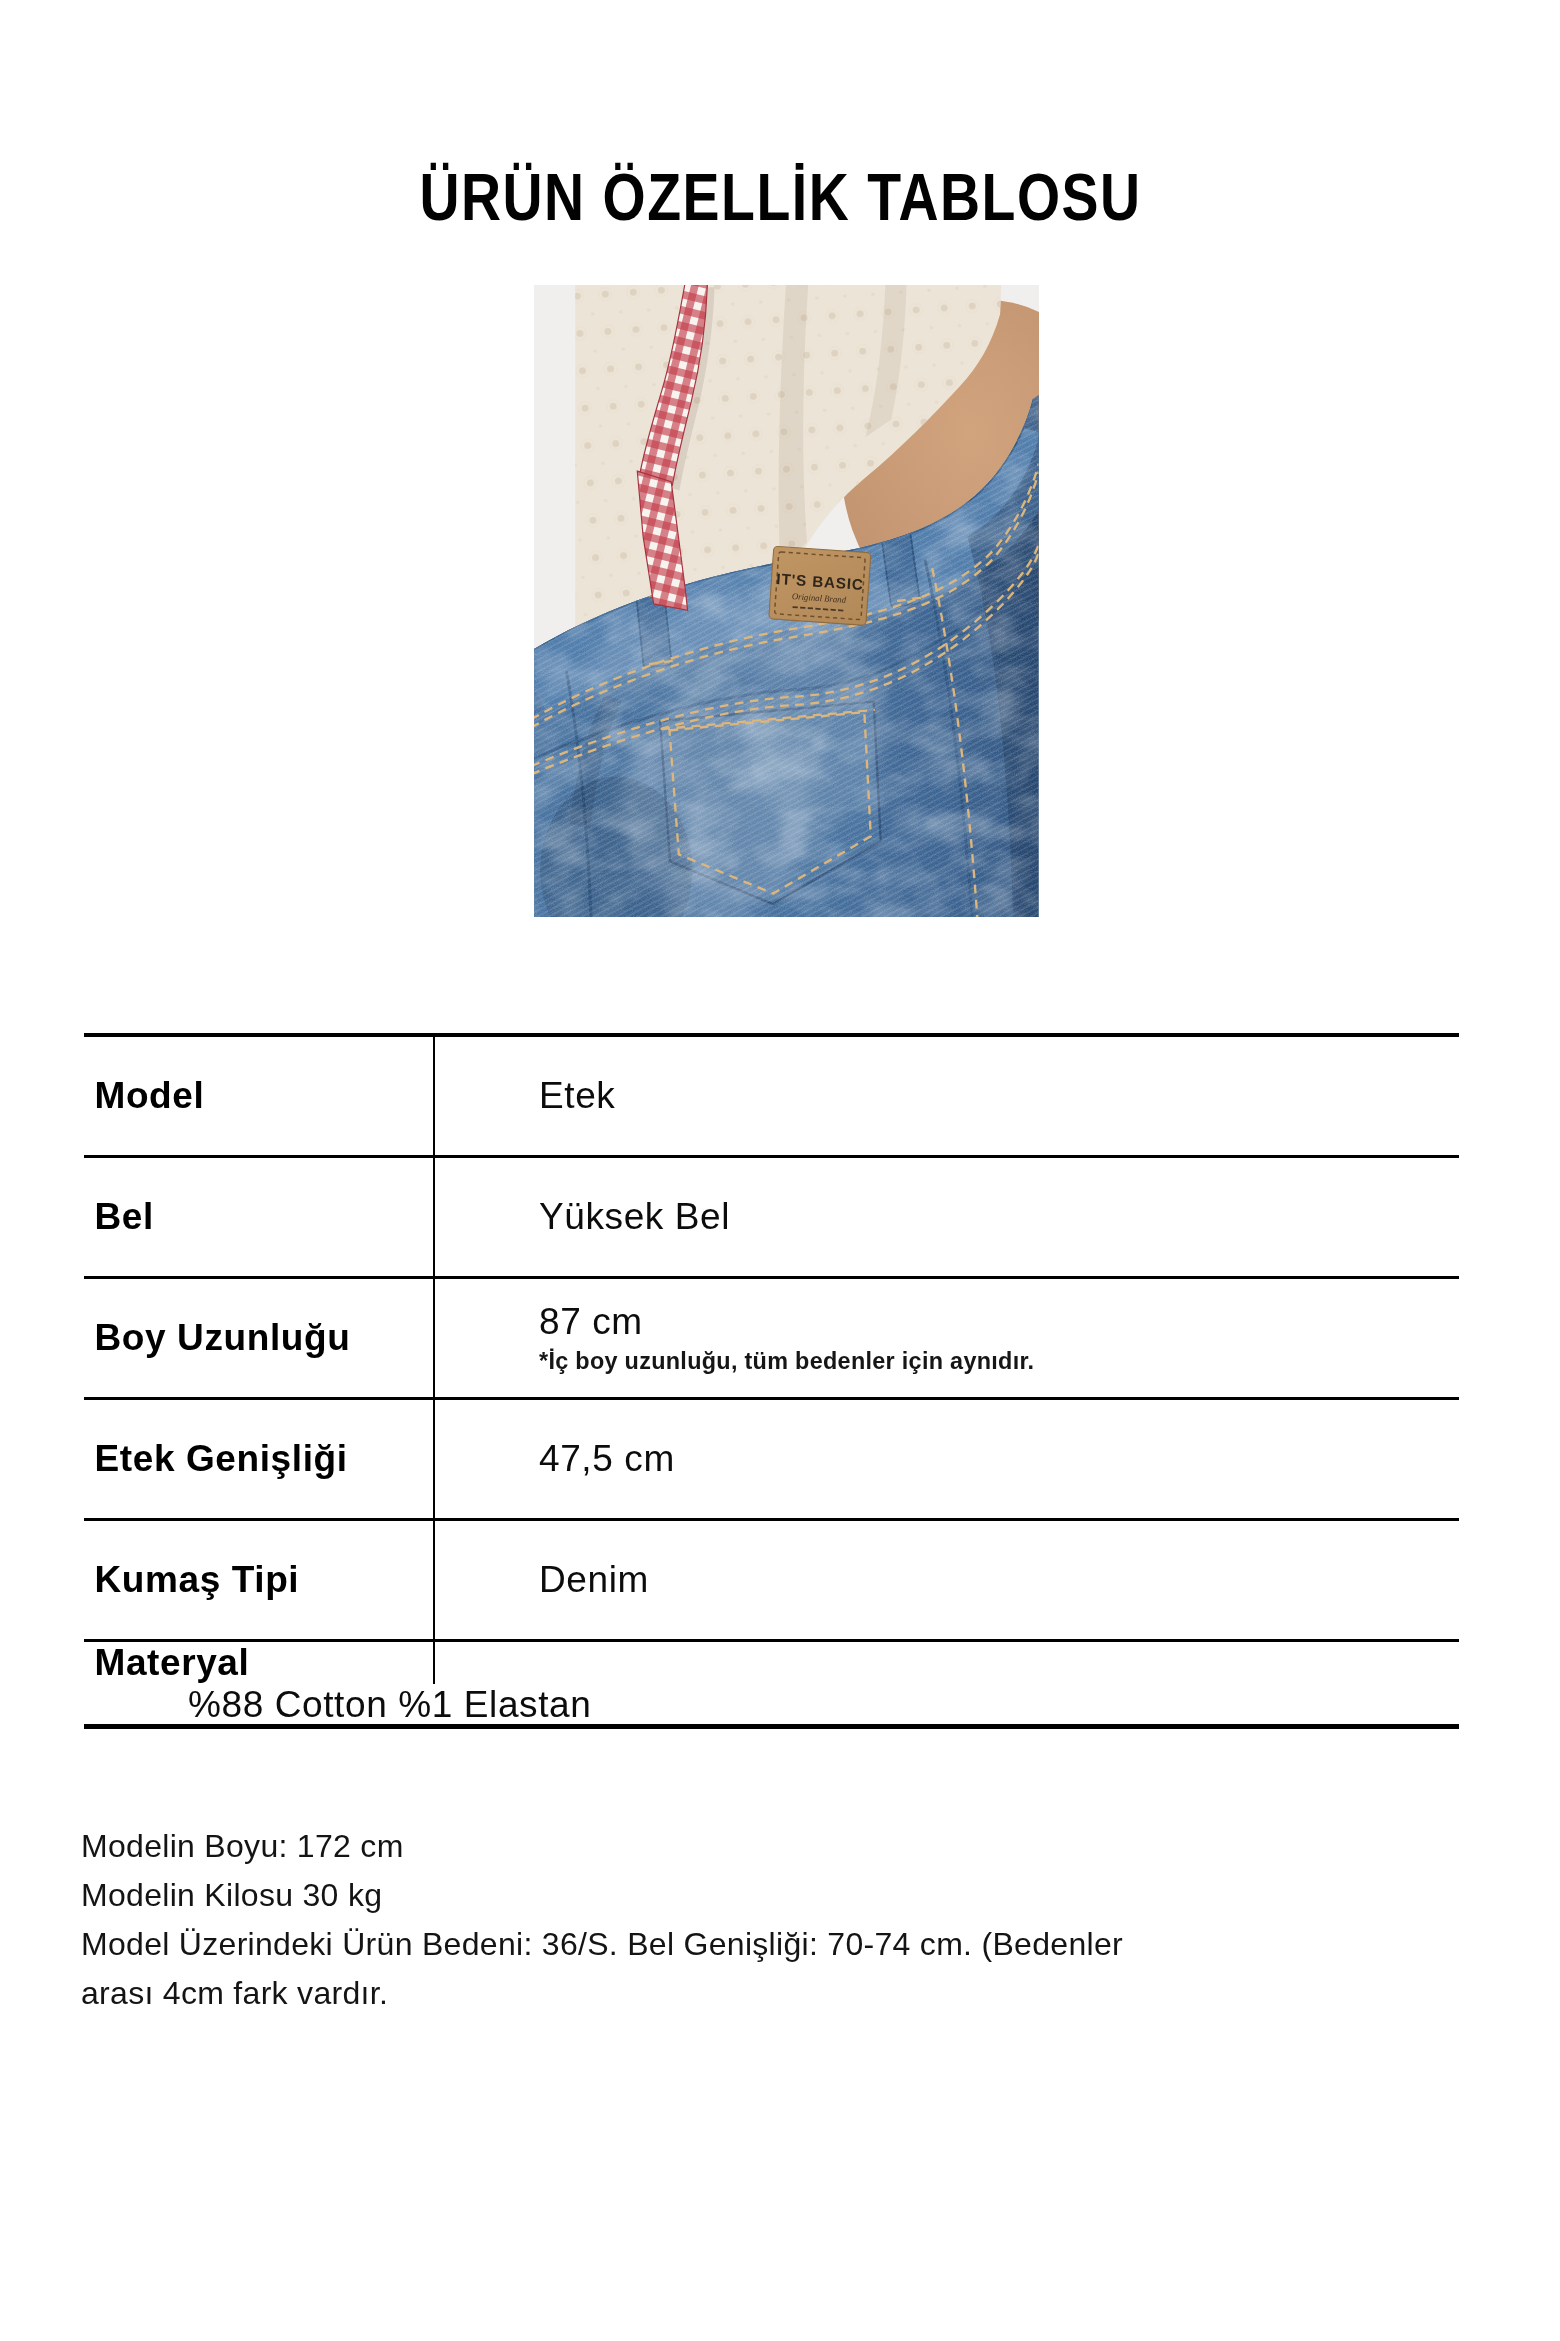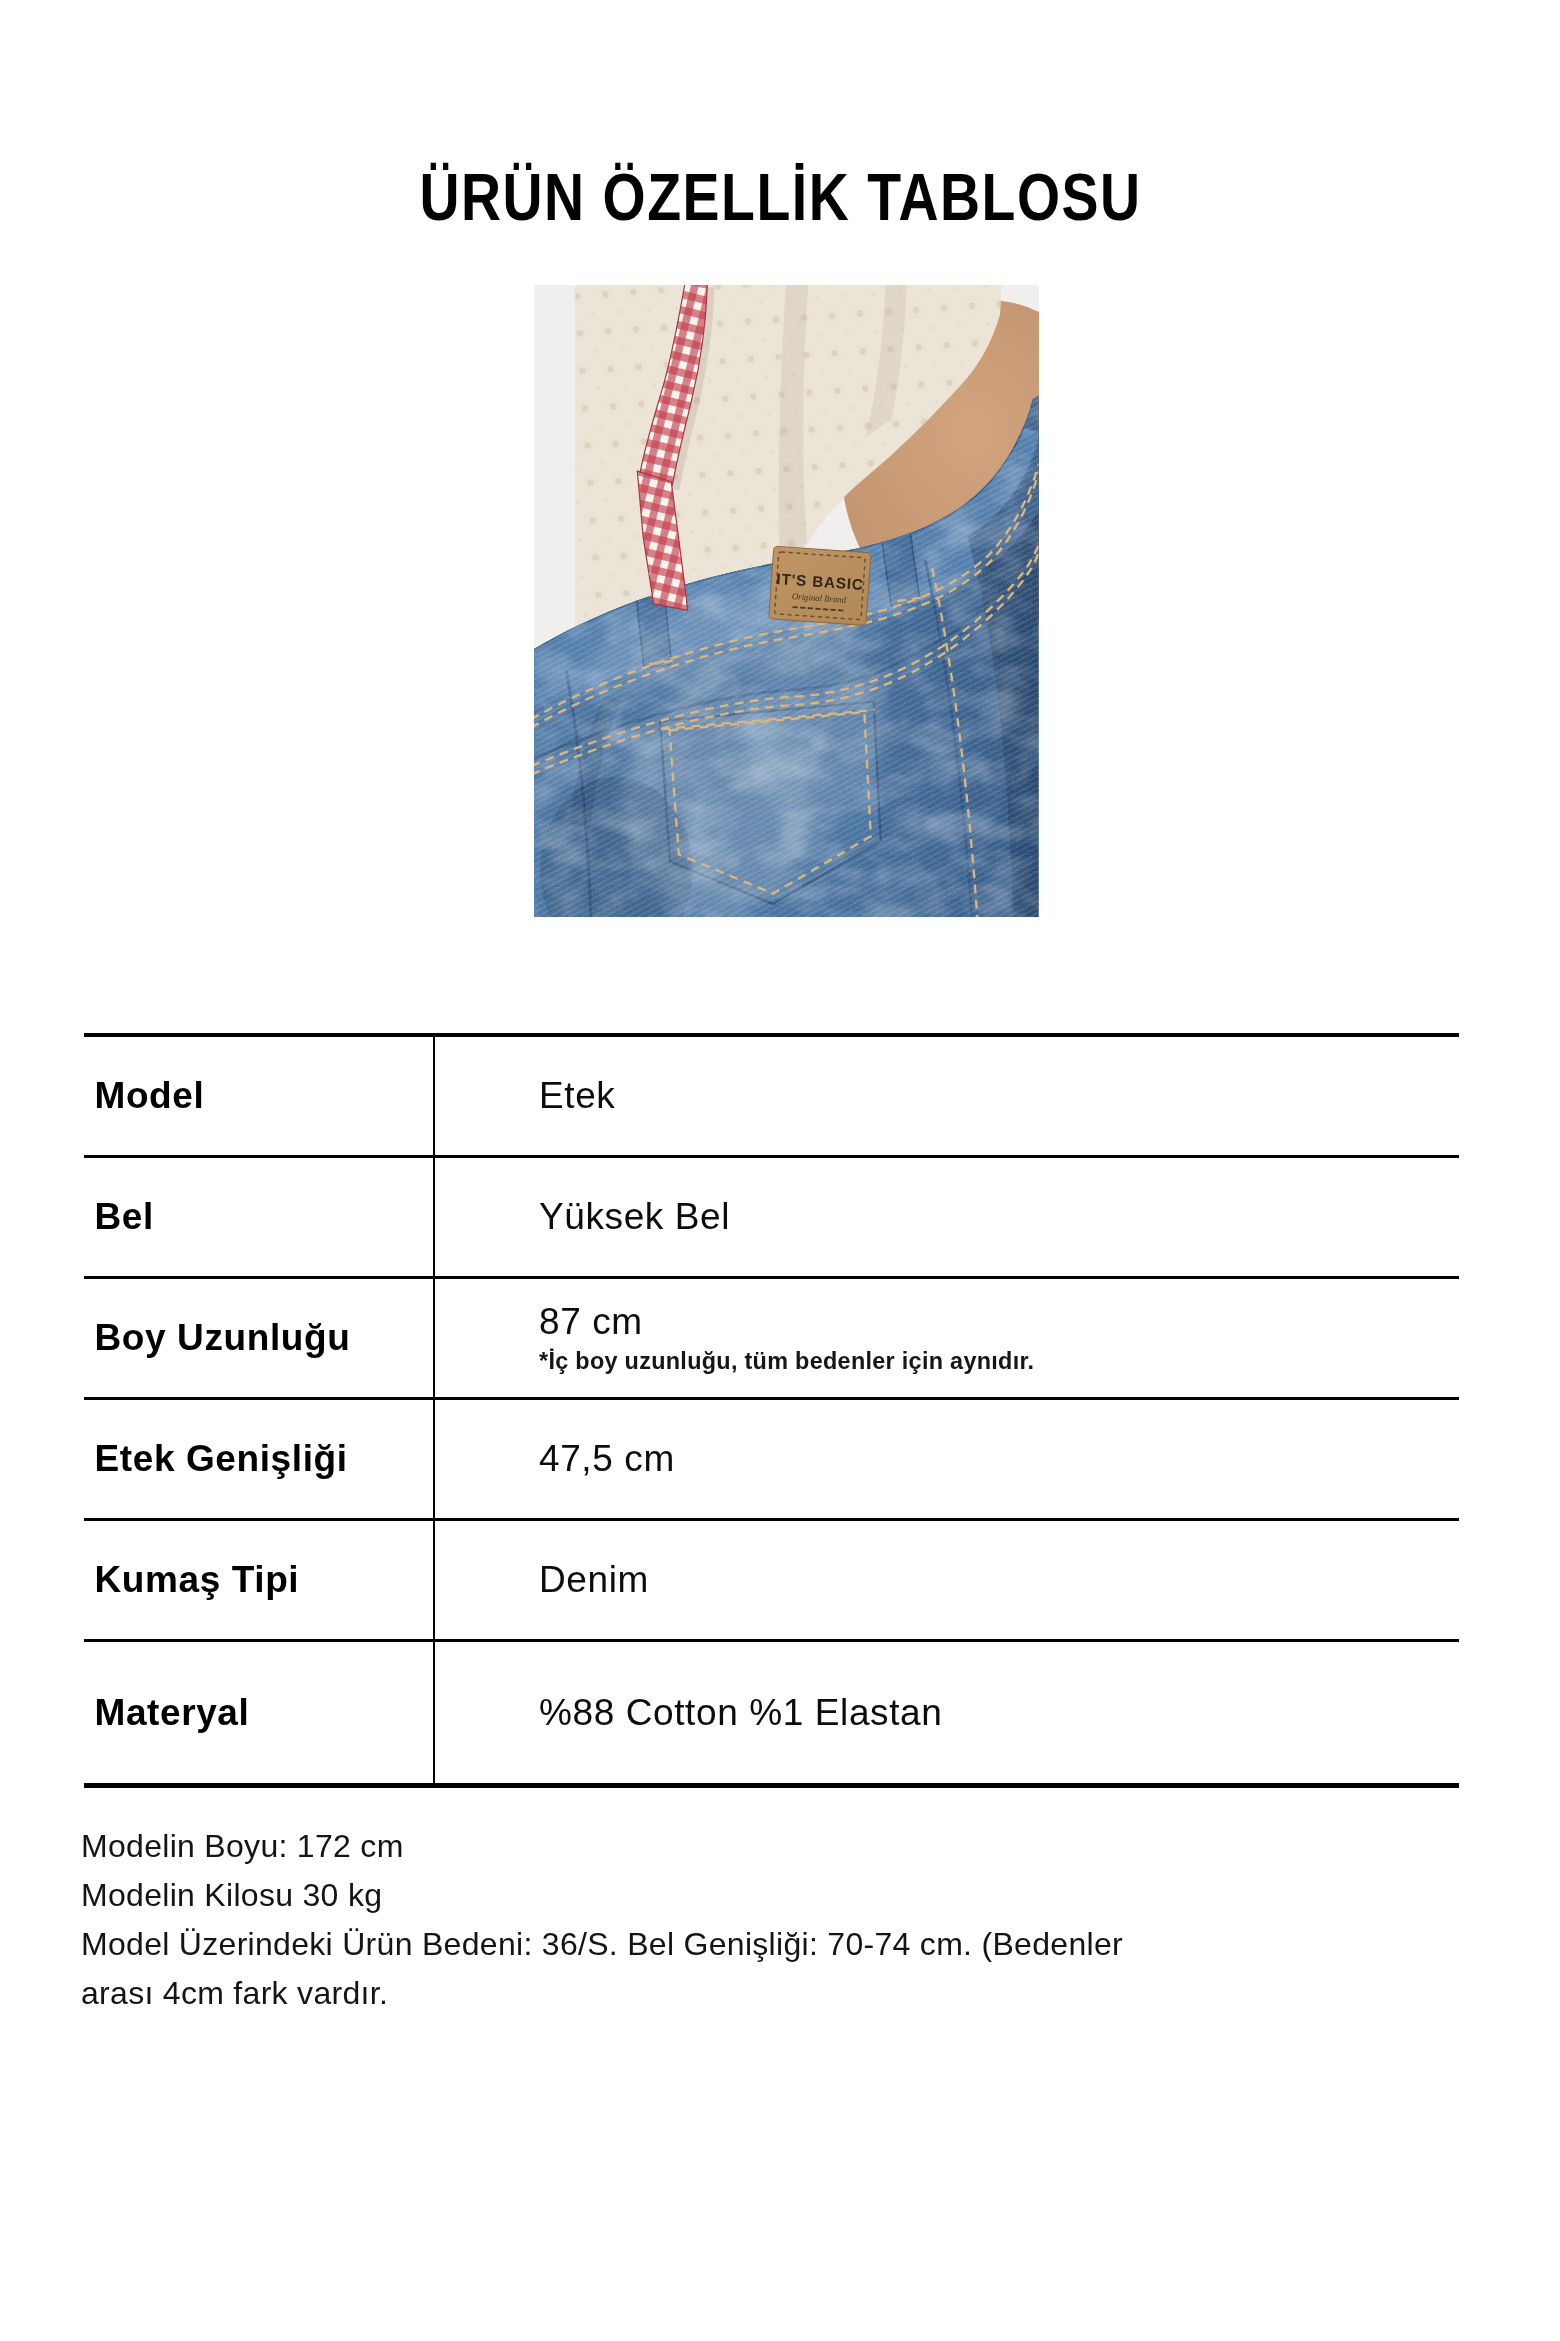--- a/index.html
+++ b/index.html
@@ -20,21 +20,21 @@
   .photo svg{display:block;}
   .spec-table{
     position:absolute;left:84px;top:1001px;width:1375px;
     border-top:4.1px solid #000;
     margin-top:32px;
   }
   .spec-row{
     height:121px;box-sizing:border-box;border-bottom:3.5px solid #000;
     display:flex;align-items:stretch;
   }
-  .spec-row:last-child{height:146px;border-bottom:5.3px solid #000;}
+  .spec-row:last-child{height:87px;border-bottom:5.3px solid #000;flex-direction:column;}
   .cell-label{
     width:351px;box-sizing:border-box;border-right:2.3px solid #000;
     display:flex;align-items:center;padding-left:10.5px;
   }
   .cell-label span{
     font-size:37px;font-weight:700;letter-spacing:0.6px;color:#000;
   }
   .cell-value{
     flex:1;display:flex;flex-direction:column;justify-content:center;
     padding-left:104px;

